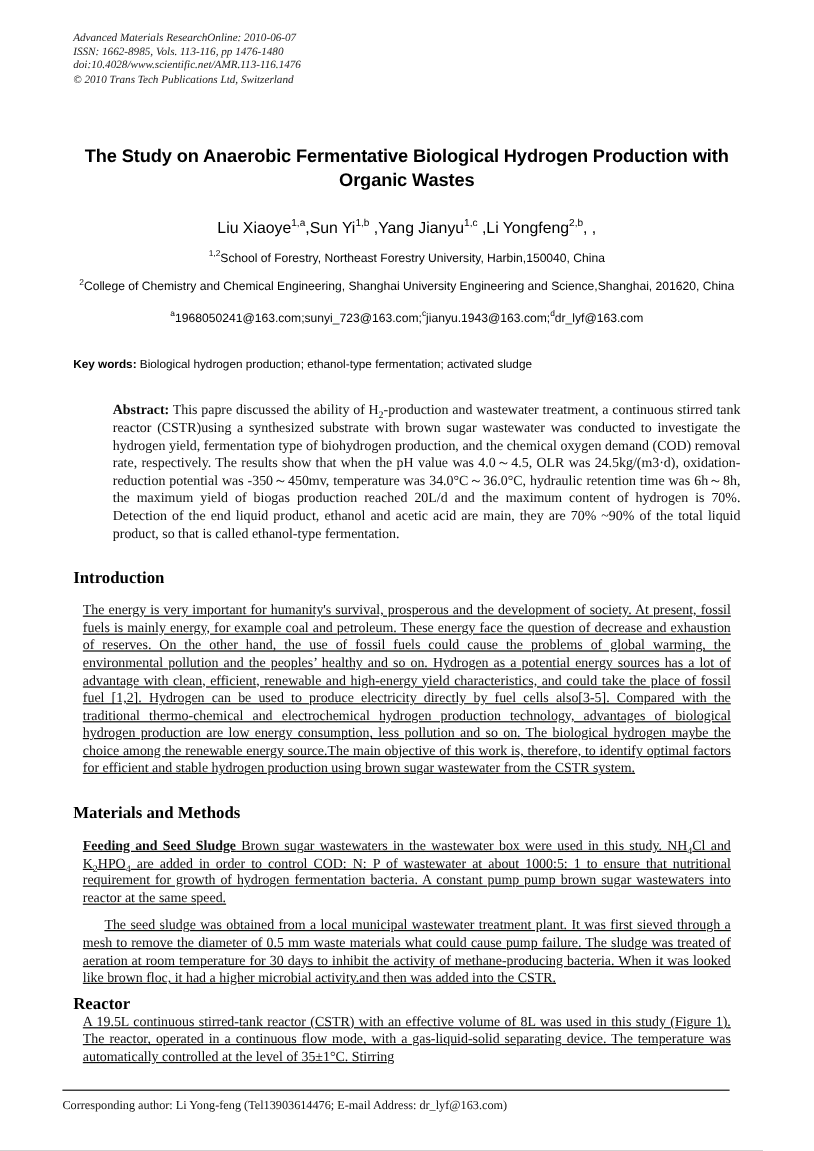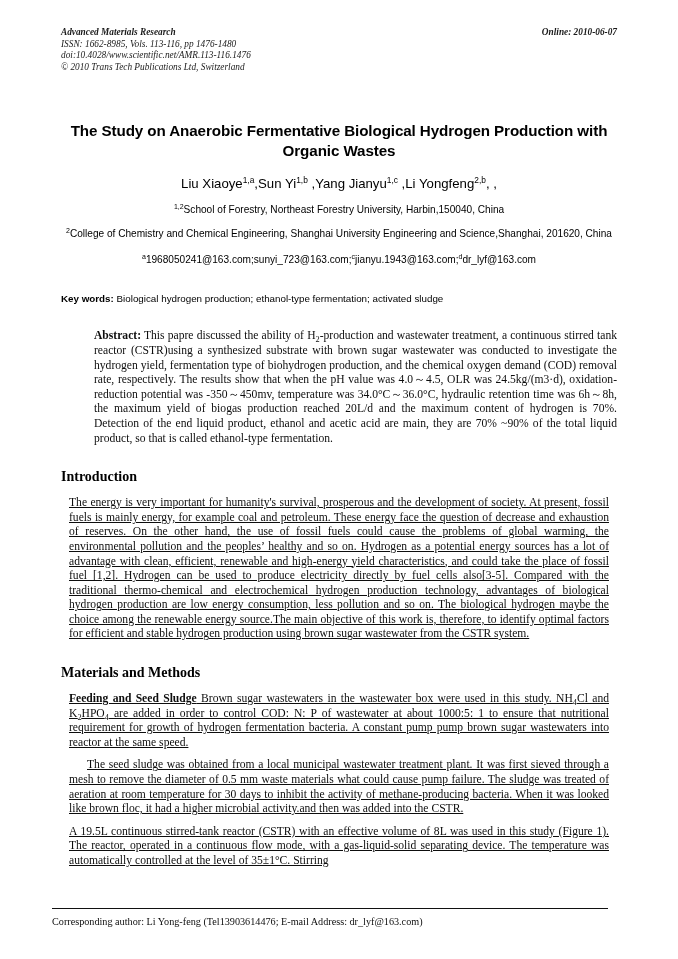--- a/index.html
+++ b/index.html
@@ -29,43 +29,41 @@
   
   .journal-head {
     font-family: "Liberation Serif", serif;
     font-style: italic;
     font-size: 9.3px;
     line-height: 11.6px;
     color: #1a1a1a;
   }
   .jh-row {
     display: flex;
-    justify-content: space-between;
     align-items: baseline;
-    font-weight: bold;
   }
   .jh-left { white-space: nowrap; }
   .jh-right { white-space: nowrap; }
   .jh-line { display: block; }
 
   
   .paper-title {
     margin-top: 48px;
     font-family: "Liberation Sans", sans-serif;
     font-weight: bold;
     font-size: 15.2px;
     line-height: 19.5px;
     text-align: center;
     letter-spacing: -0.1px;
     color: #000;
   }
 
   
   .authors {
-    margin-top: 15px;
+    margin-top: 21px;
     font-family: "Liberation Sans", sans-serif;
     font-size: 13.2px;
     line-height: 17px;
     text-align: center;
     color: #000;
   }
   .authors sup { font-size: 8.4px; vertical-align: super; line-height: 0; }
 
   
   .affil {
@@ -203,20 +201,21 @@
     <p class="body">The energy is very important for humanity's survival, prosperous and the development of society. At present, fossil fuels is mainly energy, for example coal and petroleum. These energy face the question of decrease and exhaustion of reserves. On the other hand, the use of fossil fuels could cause the problems of global warming, the environmental pollution and the peoples’ healthy and so on. Hydrogen as a potential energy sources has a lot of advantage with clean, efficient, renewable and high-energy yield characteristics, and could take the place of fossil fuel [1,2]. Hydrogen can be used to produce electricity directly by fuel cells also[3-5]. Compared with the traditional thermo-chemical and electrochemical hydrogen production technology, advantages of biological hydrogen production are low energy consumption, less pollution and so on. The biological hydrogen maybe the choice among the renewable energy source.The main objective of this work is, therefore, to identify optimal factors for efficient and stable hydrogen production using brown sugar wastewater from the CSTR system.</p>
 
     <div class="sec-head">Materials and Methods</div>
 
     <p class="body">
       <span class="run-label">Feeding and Seed Sludge</span><span> Brown sugar wastewaters in the wastewater box were used in this study. NH</span><sub>4</sub><span>Cl and K</span><sub>2</sub><span>HPO</span><sub>4</sub><span> are added in order to control COD: N: P of wastewater at about 1000:5: 1 to ensure that nutritional requirement for growth of hydrogen fermentation bacteria. A constant pump pump brown sugar wastewaters into reactor at the same speed.</span>
     </p>
 
     <p class="body indent">The seed sludge was obtained from a local municipal wastewater treatment plant. It was first sieved through a mesh to remove the diameter of 0.5 mm waste materials what could cause pump failure. The sludge was treated of aeration at room temperature for 30 days to inhibit the activity of methane-producing bacteria. When it was looked like brown floc, it had a higher microbial activity.and then was added into the CSTR.</p>
 
+    <div class="sec-head tight">Reactor</div>
     <p class="body run-on">A 19.5L continuous stirred-tank reactor (CSTR) with an effective volume of 8L was used in this study (Figure 1). The reactor, operated in a continuous flow mode, with a gas-liquid-solid separating device. The temperature was automatically controlled at the level of 35±1°C. Stirring</p>
 
   </div>
 
   <div class="footer">
     <hr class="footer-rule">
     <div class="footer-text">Corresponding author: Li Yong-feng (Tel13903614476; E-mail Address: dr_lyf@163.com)</div>
   </div>
 
 </div>

